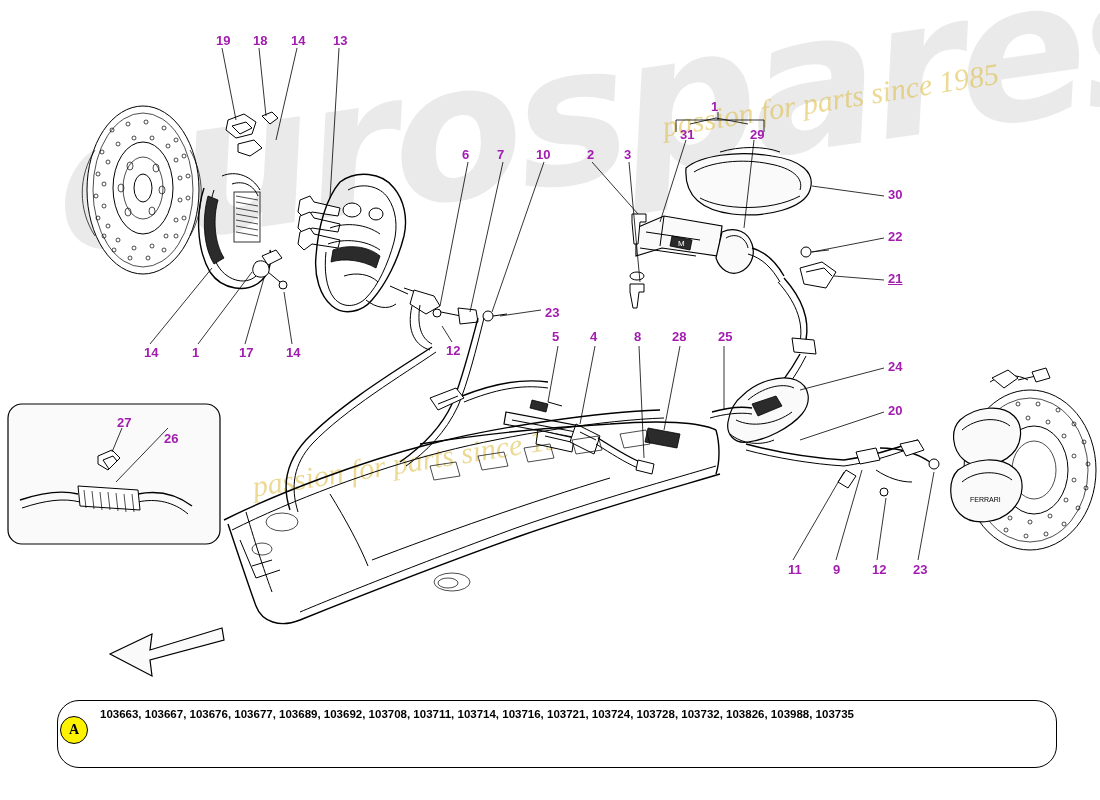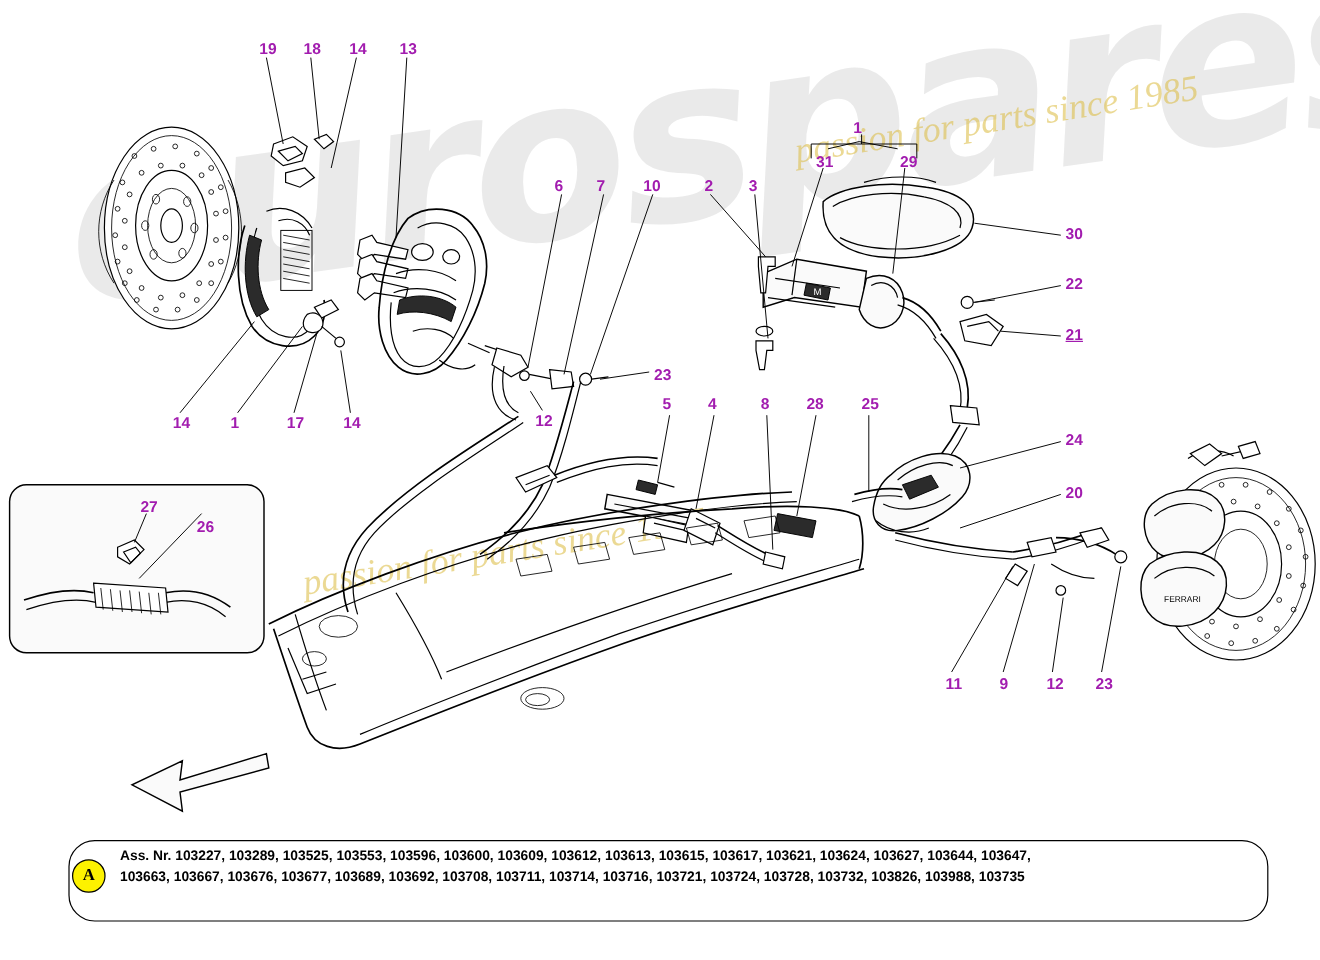--- a/index.html
+++ b/index.html
@@ -505,17 +505,16 @@
   <div class="callout" style="left:117px; top:416px;">27</div>
   <div class="callout" style="left:164px; top:432px;">26</div>
   <div class="callout" style="left:788px; top:563px;">11</div>
   <div class="callout" style="left:833px; top:563px;">9</div>
   <div class="callout" style="left:872px; top:563px;">12</div>
   <div class="callout" style="left:913px; top:563px;">23</div>
 
   <div class="note-box"></div>
   <div class="note-badge">A</div>
   <div class="note-text">
-    <span class="line">Ass. Nr. 103227, 103289, 103525, 103553, 103596, 103600, 103609, 103612, 103613, 103615, 103617, 103621, 103624, 103627, 103644, 103647,</span>
     <span class="line">103663, 103667, 103676, 103677, 103689, 103692, 103708, 103711, 103714, 103716, 103721, 103724, 103728, 103732, 103826, 103988, 103735</span>
   </div>
 
 </div>
 
 </body></html>

